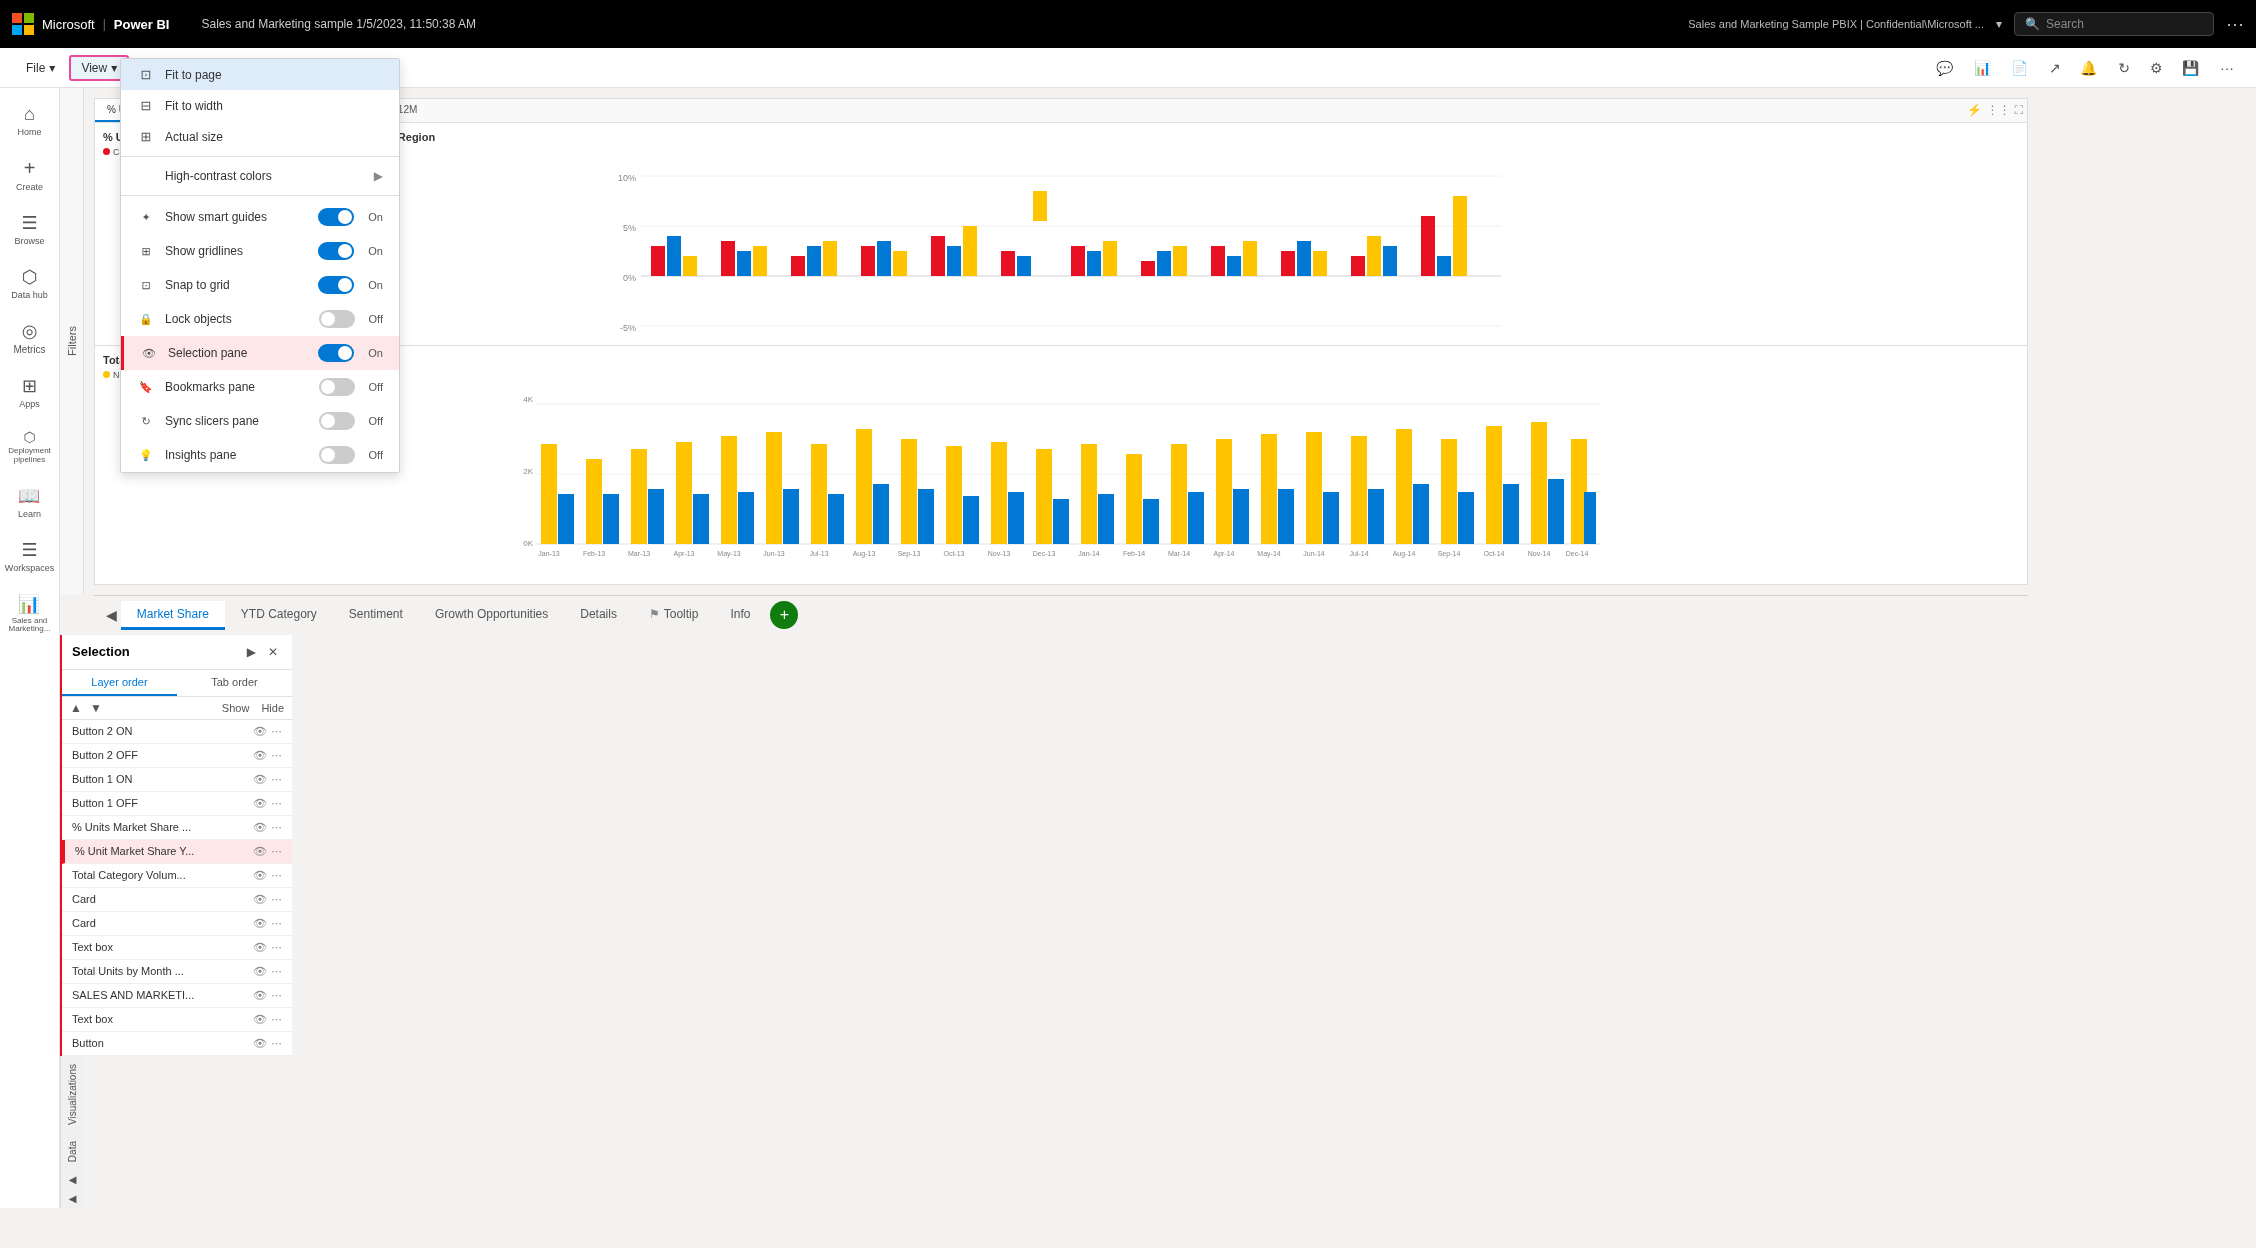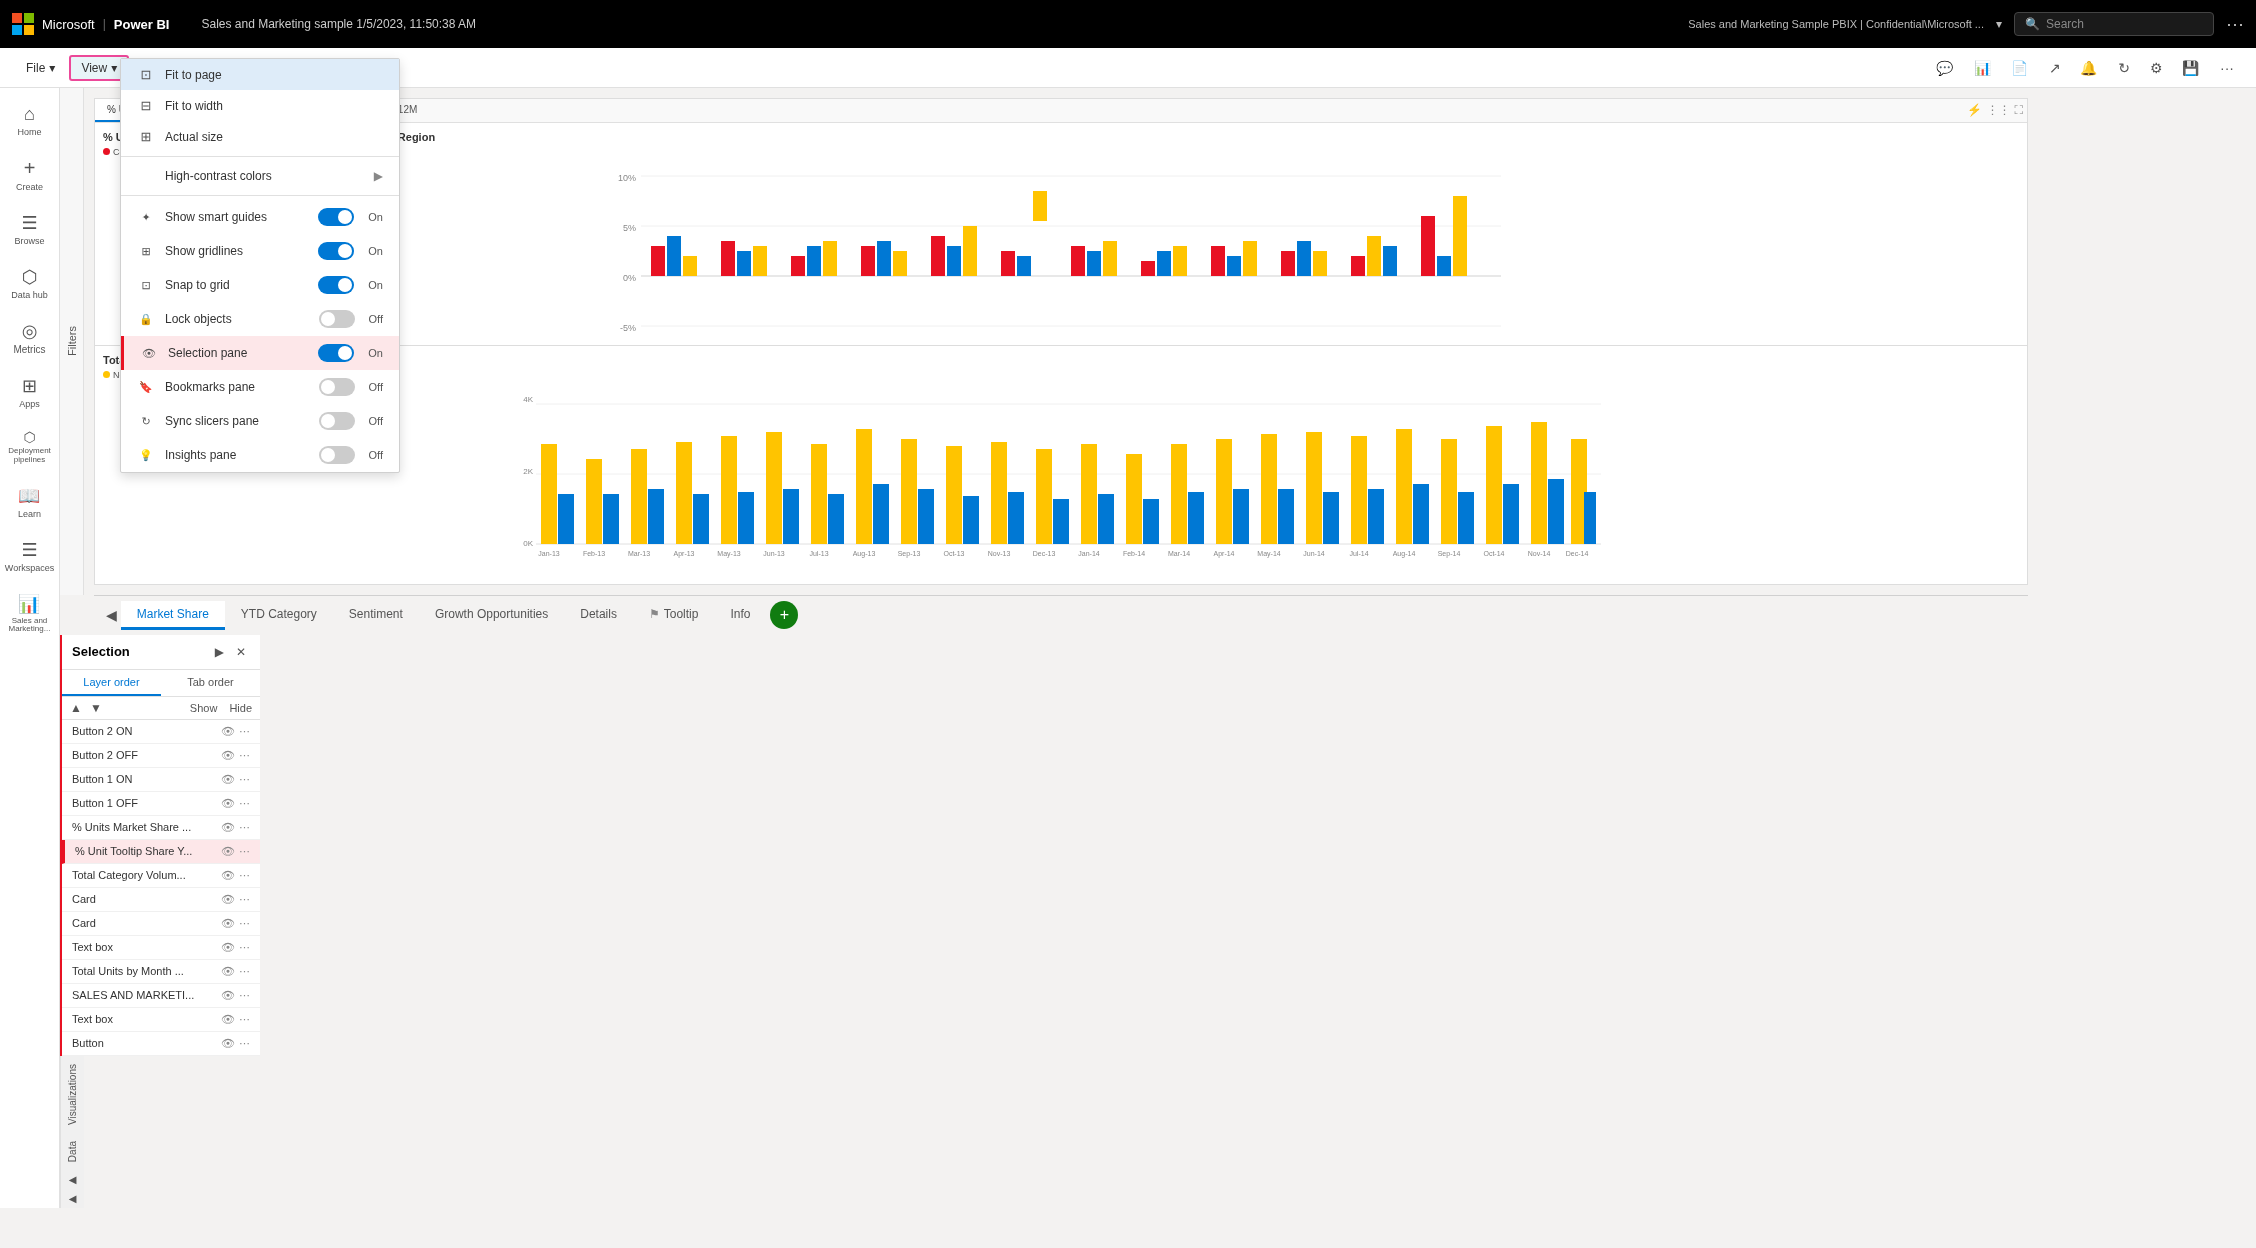--- a/index.html
+++ b/index.html
@@ -492,21 +492,21 @@
         <div class="tab-item">
           <span>Info</span>
         </div>
         <div class="tab-add">
           <span>+</span>
         </div>
       </div>
 
     </div>
 
-    <div class="right-panel" style="width:200px;">
+    <div class="right-panel" style="width:232px;">
       <div class="right-panel-header">
         <span style="font-size:13px;font-weight:600;flex:1;">Selection</span>
         <span class="right-panel-icon-btn">▶</span>
         <span class="right-panel-icon-btn">✕</span>
       </div>
       <div class="selection-tabs">
         <div class="sel-tab active">
           <span>Layer order</span>
         </div>
         <div class="sel-tab">
@@ -551,21 +551,21 @@
           </div>
         </div>
         <div class="sel-item">
           <span class="sel-item-name">% Units Market Share ...</span>
           <div class="sel-item-icons">
             <span>👁</span>
             <span>⋯</span>
           </div>
         </div>
         <div class="sel-item highlighted">
-          <span class="sel-item-name">% Unit Tooltip Share Y...</span>
+          <span class="sel-item-name">% Unit Market Share Y...</span>
           <div class="sel-item-icons">
             <span>👁</span>
             <span>⋯</span>
           </div>
         </div>
         <div class="sel-item">
           <span class="sel-item-name">Total Category Volum...</span>
           <div class="sel-item-icons">
             <span>👁</span>
             <span>⋯</span>

